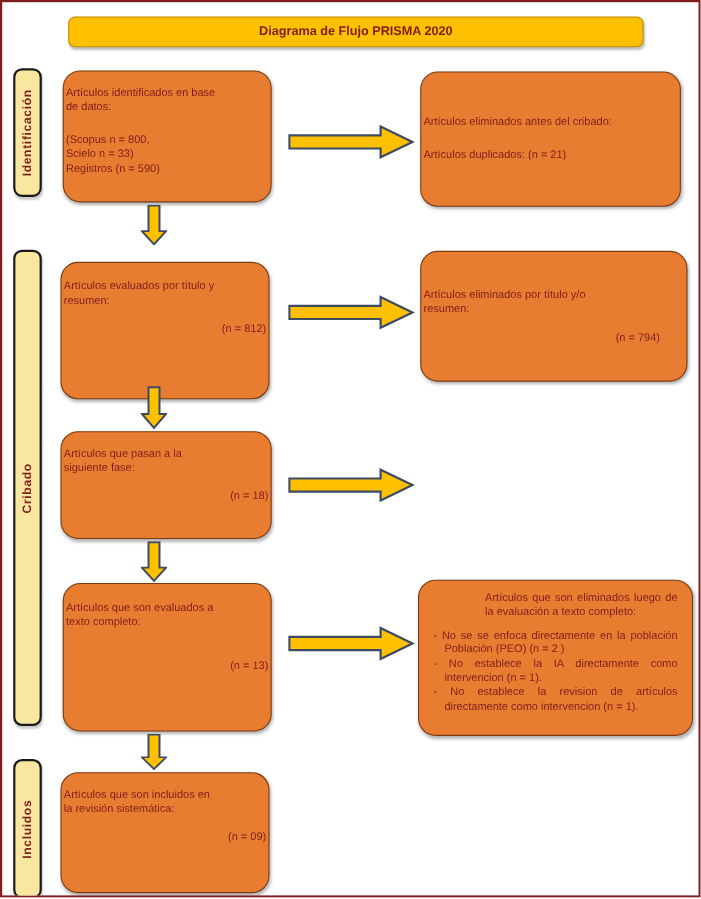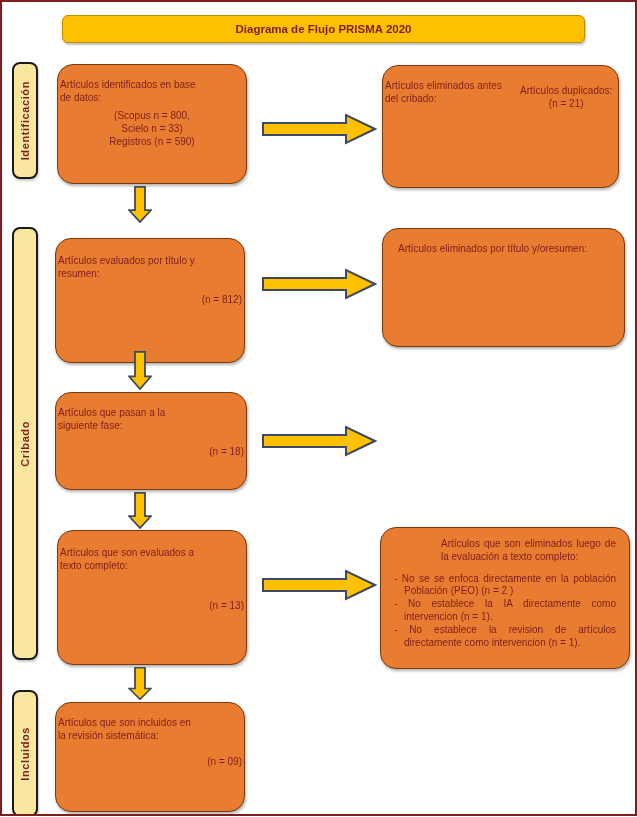--- a/index.html
+++ b/index.html
@@ -26,24 +26,24 @@
   .vlabel span {
     writing-mode:vertical-rl; transform:rotate(180deg);
     font-weight:bold; font-size:11px; letter-spacing:0.6px; white-space:nowrap;
   }
   .box {
     position:absolute; background:#E87D31; border:1.6px solid #7A3B10;
     border-radius:16px; box-sizing:border-box;
     padding:13px 2px; font-size:10px; line-height:13px;
     box-shadow:1px 2px 3px rgba(0,0,0,0.3);
   }
-  .box.centered { display:flex; justify-content:center; }
+  .box.centered { display:flex; flex-direction:column; justify-content:center; }
   .count { text-align:right; margin-top:13px; }
   .gap-large { margin-top:27px; }
-  .body-block { margin-top:5px;text-align:center; }
+  .body-block { margin-top:17px; }
   .box.small-pad { padding:10px 13px; line-height:12.8px; }
   .justify { text-align:justify;margin-left:47px; }
   .bullets { margin-top:9px; }
   .bullet { padding-left:10px; text-indent:-10px; text-align:justify; }
   .arrow { position:absolute; line-height:0; }
 </style>
 </head>
 <body>
 
 <div id="frame">
@@ -97,20 +97,21 @@
   </div>
 
   <div class="box centered" style="left:380px; top:63px; width:237px; height:123px;">
     <div>Artículos eliminados antes del cribado:</div>
     <div class="body-block">Artículos duplicados: (n = 21)</div>
   </div>
 
   <div class="box centered" style="left:380px; top:226px; width:243px; height:119px; padding-right:24px;">
     <div>Artículos eliminados por título y/o</div>
     <div>resumen:</div>
+    <div class="count">(n = 794)</div>
   </div>
 
 
   <div class="box small-pad" style="left:378px; top:525px; width:250px; height:142px;">
     <div class="justify">Artículos que son eliminados luego de la evaluación a texto completo:</div>
     <div class="bullets">
       <div class="bullet">- No se se enfoca directamente en la población Población (PEO) (n = 2 )</div>
       <div class="bullet">- No establece la IA directamente como intervencion (n = 1).</div>
       <div class="bullet">- No establece la revision de artículos directamente como intervencion (n = 1).</div>
     </div>

